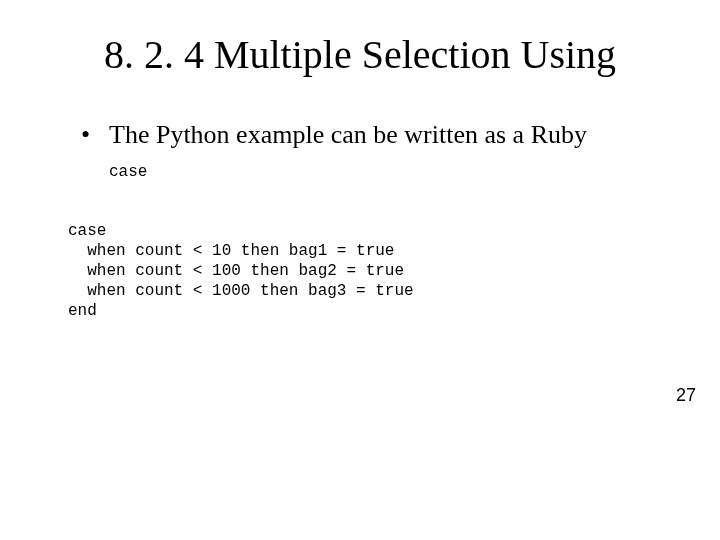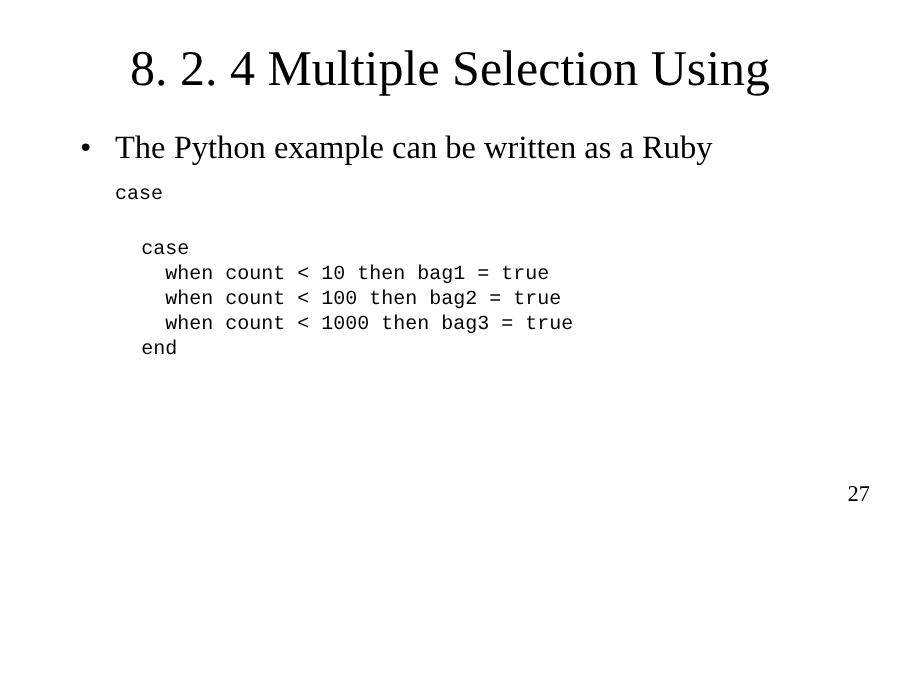--- a/index.html
+++ b/index.html
@@ -28,21 +28,21 @@
   .title .code {
     font-family: "Courier New", Courier, monospace;
   }
   .body {
     padding: 24px 48px 0 64px;
     font-size: 26px;
     line-height: 1.25;
   }
   ul.bullets {
     list-style: none;
-    margin: 0;
+    margin: 17px;
     padding: 0;
   }
   ul.bullets > li {
     position: relative;
     padding-left: 28px;
   }
   ul.bullets > li::before {
     content: "•";
     position: absolute;
     left: 0;
@@ -50,28 +50,27 @@
   }
   .mono {
     font-family: "Courier New", Courier, monospace;
     white-space: pre;
     font-size: 16px;
     line-height: 1.25;
   }
   .codeblock {
     margin-top: 2px;
     padding-left: 4px;
-    margin-left: 45px;
   }
   .pagenum {
     position: absolute;
     right: 24px;
     bottom: 18px;
     font-size: 18px;
-    font-family: Liberation Serif, serif;
+    font-family: Liberation Sans, sans-serif;
   }
 </style>
 </head>
 <body>
 
 <div class="slide">
 
   <div class="title">
     <span>8. 2. 4 Multiple Selection Using</span><br>
   </div>

